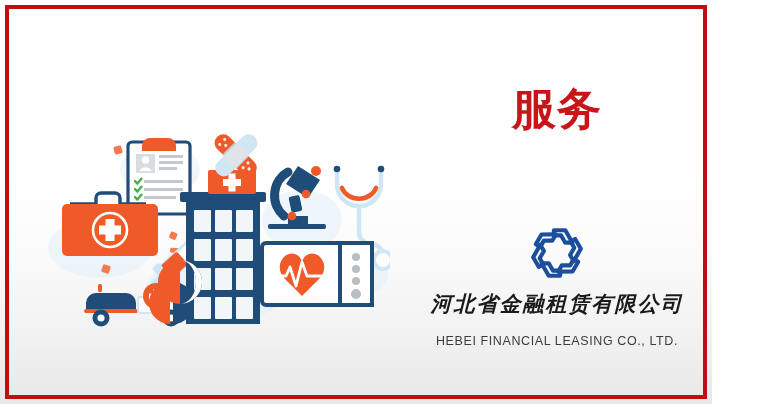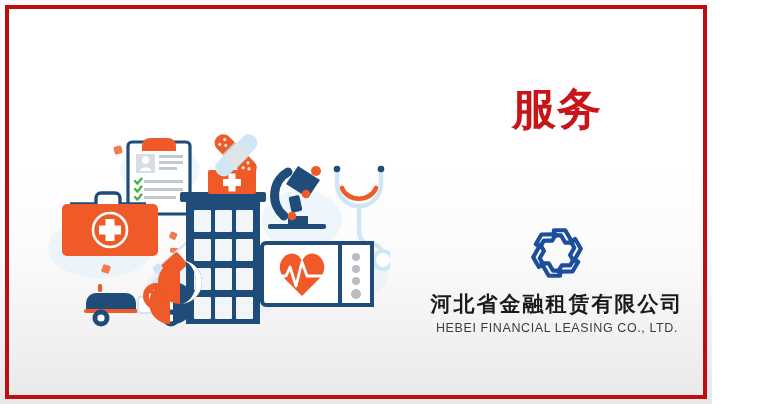--- a/index.html
+++ b/index.html
@@ -30,24 +30,24 @@
   }
   #headline .l1{display:block;font-size:44px;}
   #headline .l2{display:block;font-size:44px;margin-top:4px;}
 
   #logo-block{
     position:absolute;left:392px;top:222px;width:330px;text-align:center;
   }
   #logo-mark{display:block;margin:0 auto;}
   #company-cn{
     margin-top:6px;font-size:21px;font-weight:bold;color:#1a1a1a;
-    letter-spacing:2px;white-space:nowrap;
+    letter-spacing:2px;white-space:nowrap;font-style:italic;
   }
   #company-en{
-    margin-top:3px;font-size:12.5px;color:#3c3c3c;
+    margin-top:16px;font-size:12.5px;color:#3c3c3c;
     letter-spacing:.6px;white-space:nowrap;
   }
 
   
   #illustration{position:absolute;left:40px;top:100px;width:350px;height:240px;}
   #illustration svg{display:block;}
 </style>
 </head>
 <body>
 

